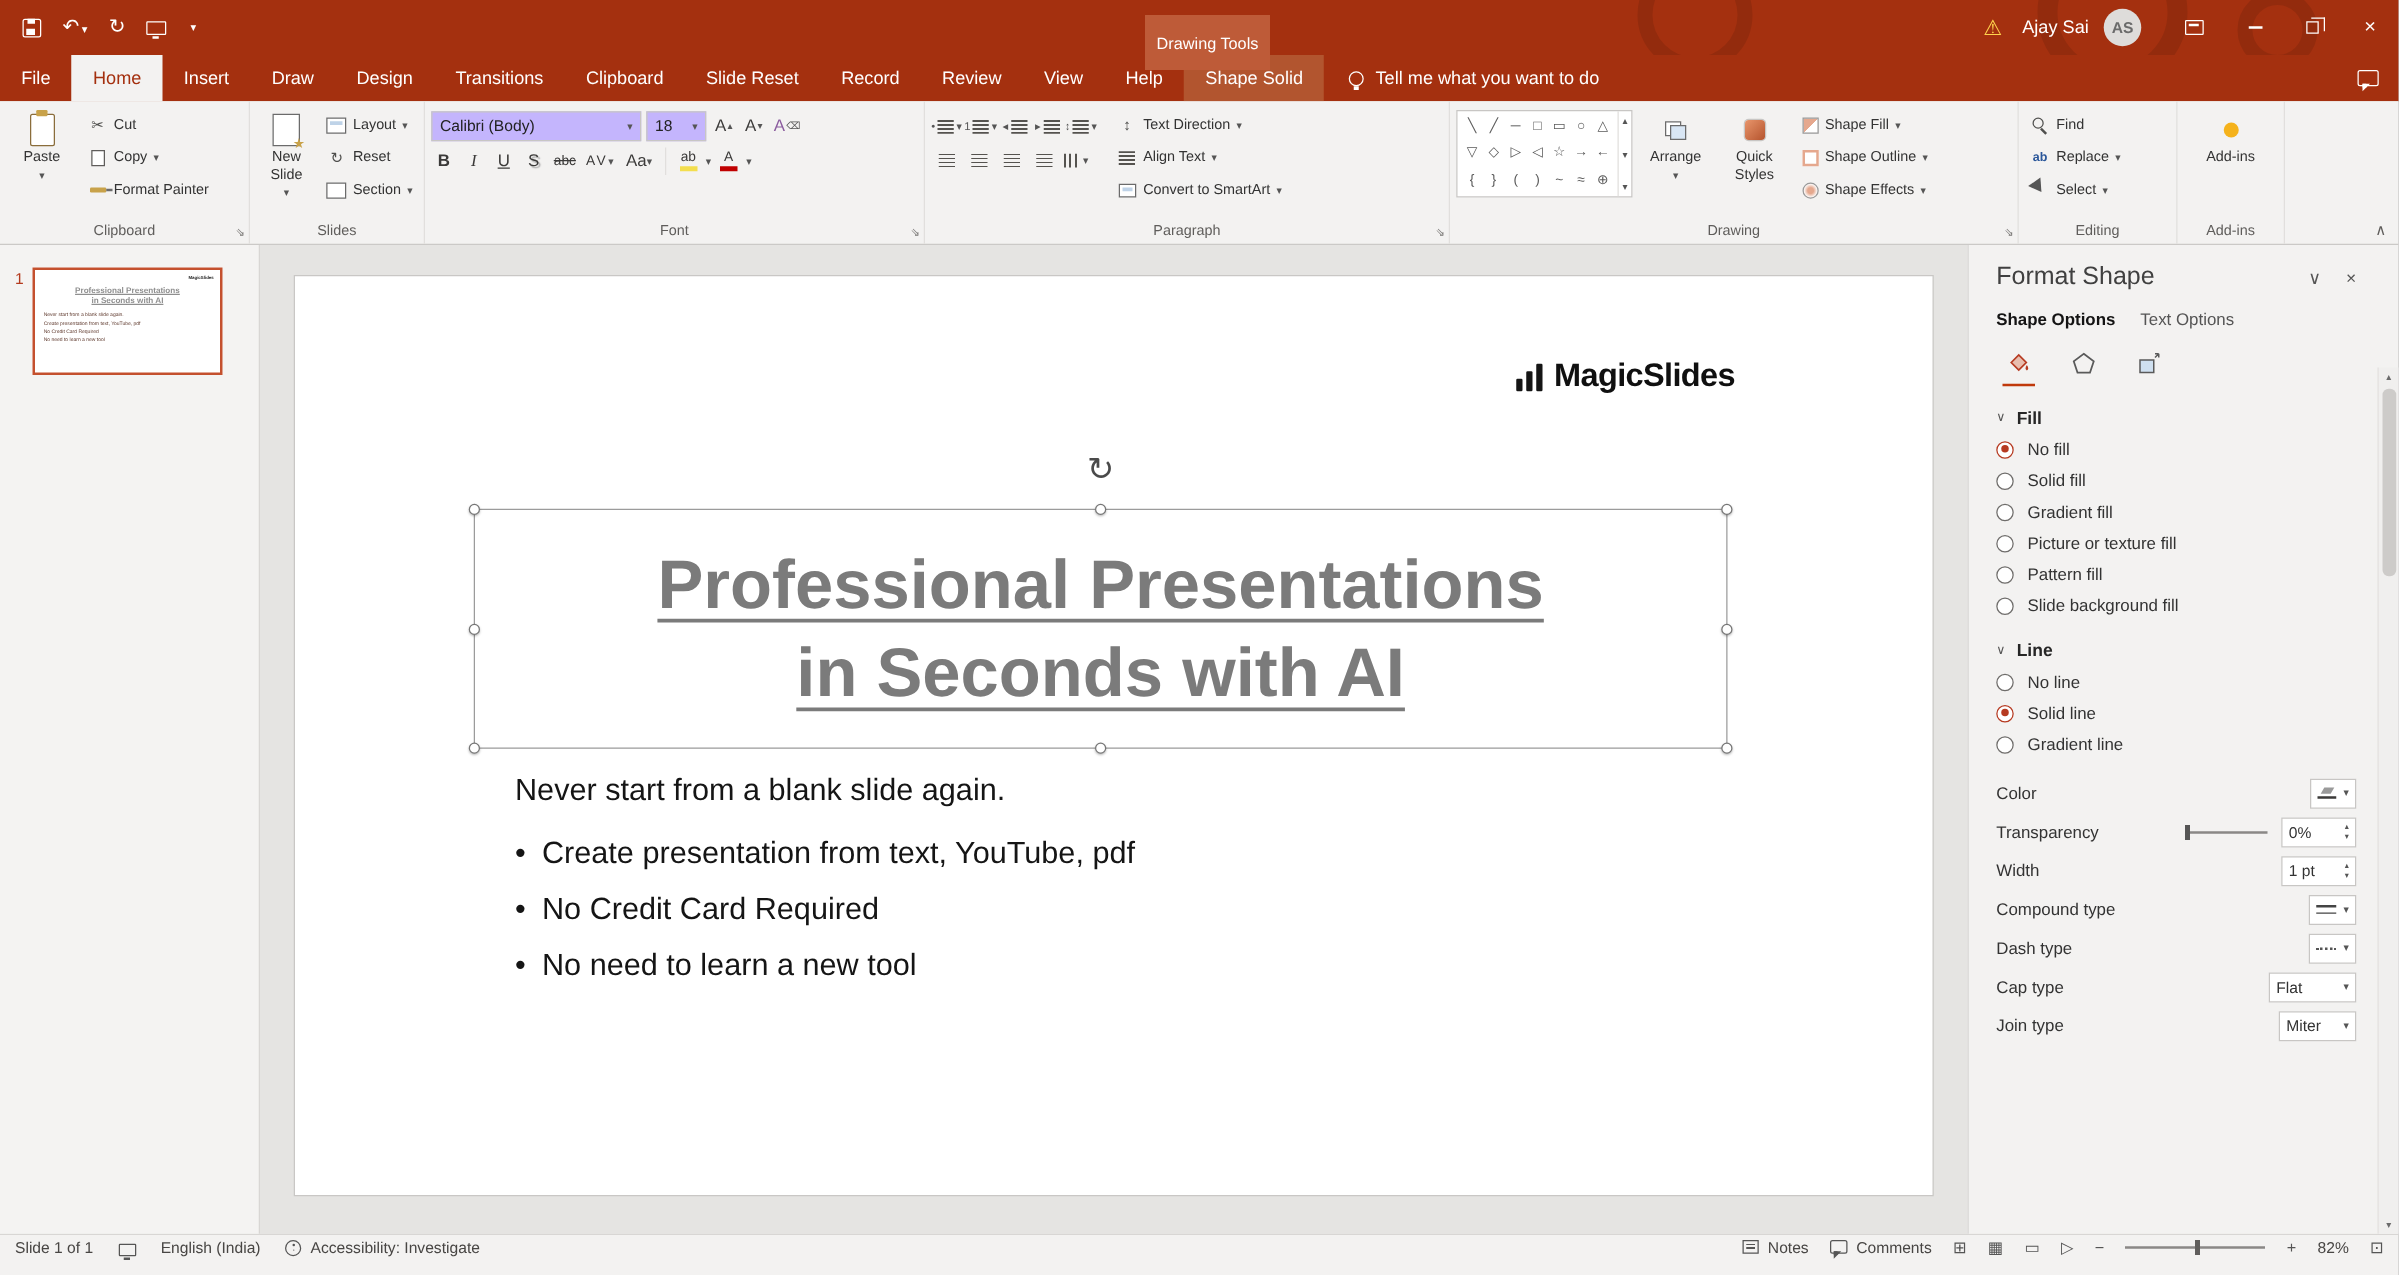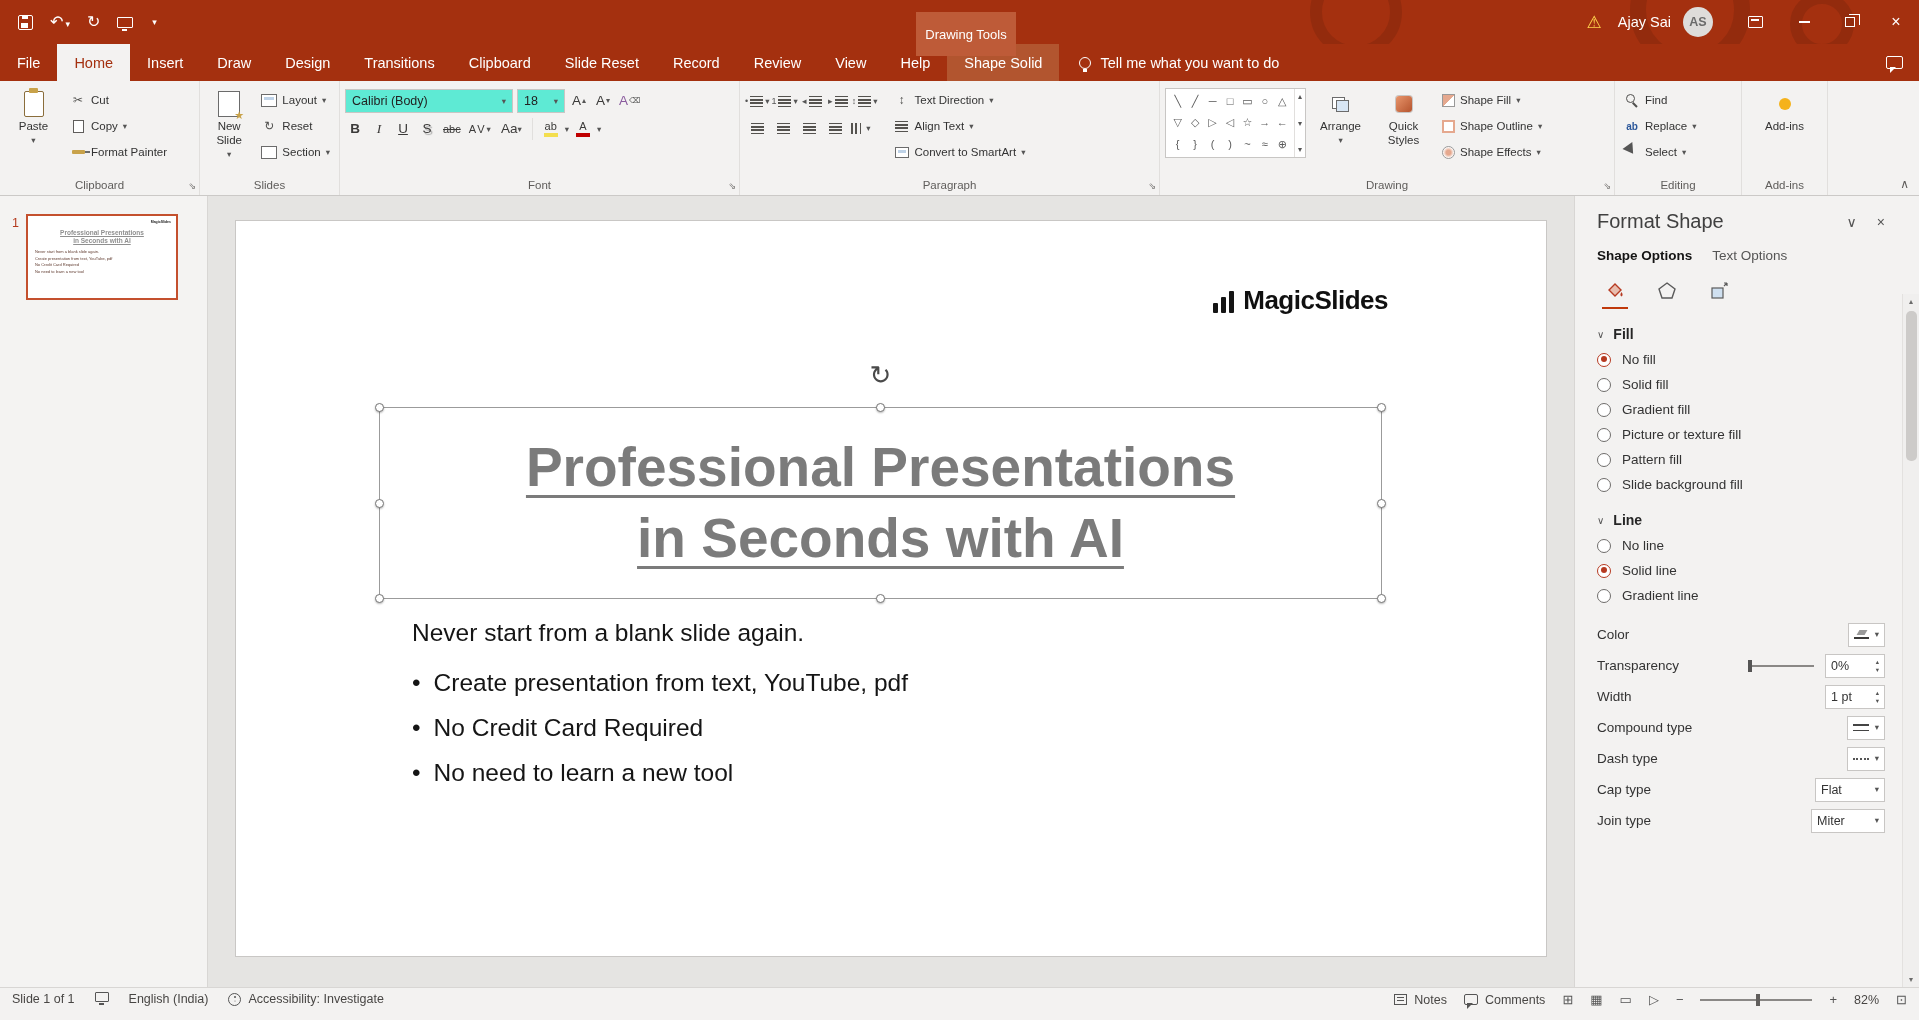--- a/index.html
+++ b/index.html
@@ -65,21 +65,21 @@
   .i-clipboard::before{content:"";position:absolute;left:4px;top:-4px;width:9px;height:5px;background:#C8A24A;border-radius:1px}
   .i-copy{width:11px;height:13px;border:1.3px solid #5f5d5b;background:#fff;position:relative;display:inline-block}
   .i-copy::before{content:"";position:absolute;left:3px;top:-4px;width:11px;height:13px;border:1.3px solid #5f5d5b;background:#fff;z-index:-1}
   .i-brush{width:13px;height:4px;background:#C8A24A;position:relative;display:inline-block;border-radius:1px}
   .i-brush::after{content:"";position:absolute;right:-5px;top:0.5px;width:5px;height:2.5px;background:#6b6b6b}
   .i-newslide{width:22px;height:26px;border:1.4px solid #6b6b6b;background:#fff;position:relative;display:inline-block}
   .i-newslide::after{content:"★";position:absolute;right:-5px;bottom:-6px;font-size:11px;color:#C8A24A}
   .i-box{width:18px;height:13px;border:1.4px solid #6b6b6b;background:#fff;display:inline-block}
   .i-box.half::after{content:"";display:block;margin:2px;height:3px;background:#BFD3E8}
 
-  .combo{height:24px;background:#5eead4;border:1px solid #C8C6C4;display:flex;align-items:center;font-size:12.5px;color:#222;padding:0 6px;gap:6px}
+  .combo{height:24px;background:#c4b5fd;border:1px solid #C8C6C4;display:flex;align-items:center;font-size:12.5px;color:#222;padding:0 6px;gap:6px}
   .combo .dd{margin-left:auto}
   .frow{display:flex;align-items:center;gap:4px}
   .fcol{display:flex;flex-direction:column;gap:5px}
   .fbtn{min-width:20px;height:22px;display:flex;align-items:center;justify-content:center;font-size:13.5px;color:#3b3a39;padding:0 2px;line-height:1;cursor:default}
   .fbtn.stack{flex-direction:column;gap:1px}
   .bar{width:14px;height:3.5px;display:inline-block}
   .sup{font-size:8px;vertical-align:super;margin-left:1px;color:#555}
   .vsep{width:1px;align-self:stretch;background:#E1DFDD;margin:0 4px}
 
   .i-lines{width:13px;height:11px;display:inline-block;background:repeating-linear-gradient(#55534f 0 1.4px,transparent 1.4px 3.2px)}
@@ -166,22 +166,22 @@
   .slider{width:66px;height:2px;background:#8a8886;position:relative;margin-right:6px}
   .sthumb{position:absolute;left:0;top:-5px;width:3.5px;height:12px;background:#555}
   .i-dbl{width:16px;height:7px;border-top:2.5px solid #444;border-bottom:1.5px solid #444;display:inline-block}
   .i-dash{width:16px;border-top:2px dotted #555;display:inline-block}
   .pscroll{position:absolute;right:0;top:98px;bottom:0;width:17px;background:#F0EFEE;border-left:1px solid #E3E1DF;
            display:flex;flex-direction:column;align-items:center;font-size:8px;color:#6b6b6b;padding:3px 0}
   .pthumb{width:11px;height:150px;background:#CDCBC9;border-radius:5px;margin-top:5px}
   .pscroll .bot{margin-top:auto}
 
   
-  .statusbar{height:33px;background:#F3F2F1;border-top:1px solid #D8D6D4;display:flex;align-items:flex-start;
-             font-size:12.5px;color:#484644;padding:4px 12px;gap:20px}
+  .statusbar{height:33px;background:#F3F2F1;border-top:1px solid #D8D6D4;display:flex;align-items:flex-end;
+             font-size:12.5px;color:#484644;padding:15px 12px;gap:20px}
   .sb-item{display:flex;align-items:center;gap:7px;white-space:nowrap;cursor:default}
   .i-screen-g{width:14px;height:10px;border:1.3px solid #555;border-radius:1px;position:relative;display:inline-block}
   .i-screen-g::after{content:"";position:absolute;left:3px;bottom:-4px;width:5px;height:2px;background:#555}
   .i-acc{width:13px;height:13px;border:1.3px solid #555;border-radius:50%;position:relative;display:inline-block}
   .i-acc::after{content:"";position:absolute;left:4.5px;top:2px;width:2.5px;height:2.5px;border-radius:50%;background:#555;box-shadow:0 4px 0 -0.5px #555}
   .i-notes{width:13px;height:11px;border:1.3px solid #555;position:relative;display:inline-block}
   .i-notes::after{content:"";position:absolute;left:2px;top:2px;right:2px;height:5px;
                   background:repeating-linear-gradient(#555 0 1.2px,transparent 1.2px 3px)}
   .i-comment-g{width:14px;height:11px;border:1.3px solid #555;border-radius:2px;position:relative;display:inline-block}
   .i-comment-g::after{content:"";position:absolute;left:2px;bottom:-5px;border:3px solid transparent;border-top-color:#555;border-left-color:#555}
@@ -754,21 +754,21 @@
           <span class="ctl-right">
               <span class="btnc" style="width:70px;justify-content:space-between">
                 <span>Flat</span>
                 <span class="dd">▾</span>
               </span>
             </span>
         </div>
         <div class="ctl-row">
           <span class="ctl-label">Join type</span>
           <span class="ctl-right">
-              <span class="btnc" style="width:74px;justify-content:space-between">
+              <span class="btnc" style="width:62px;justify-content:space-between">
                 <span>Miter</span>
                 <span class="dd">▾</span>
               </span>
             </span>
         </div>
       </div>
 
       <div class="pscroll">
         <span>▴</span>
         <span class="pthumb"></span>

